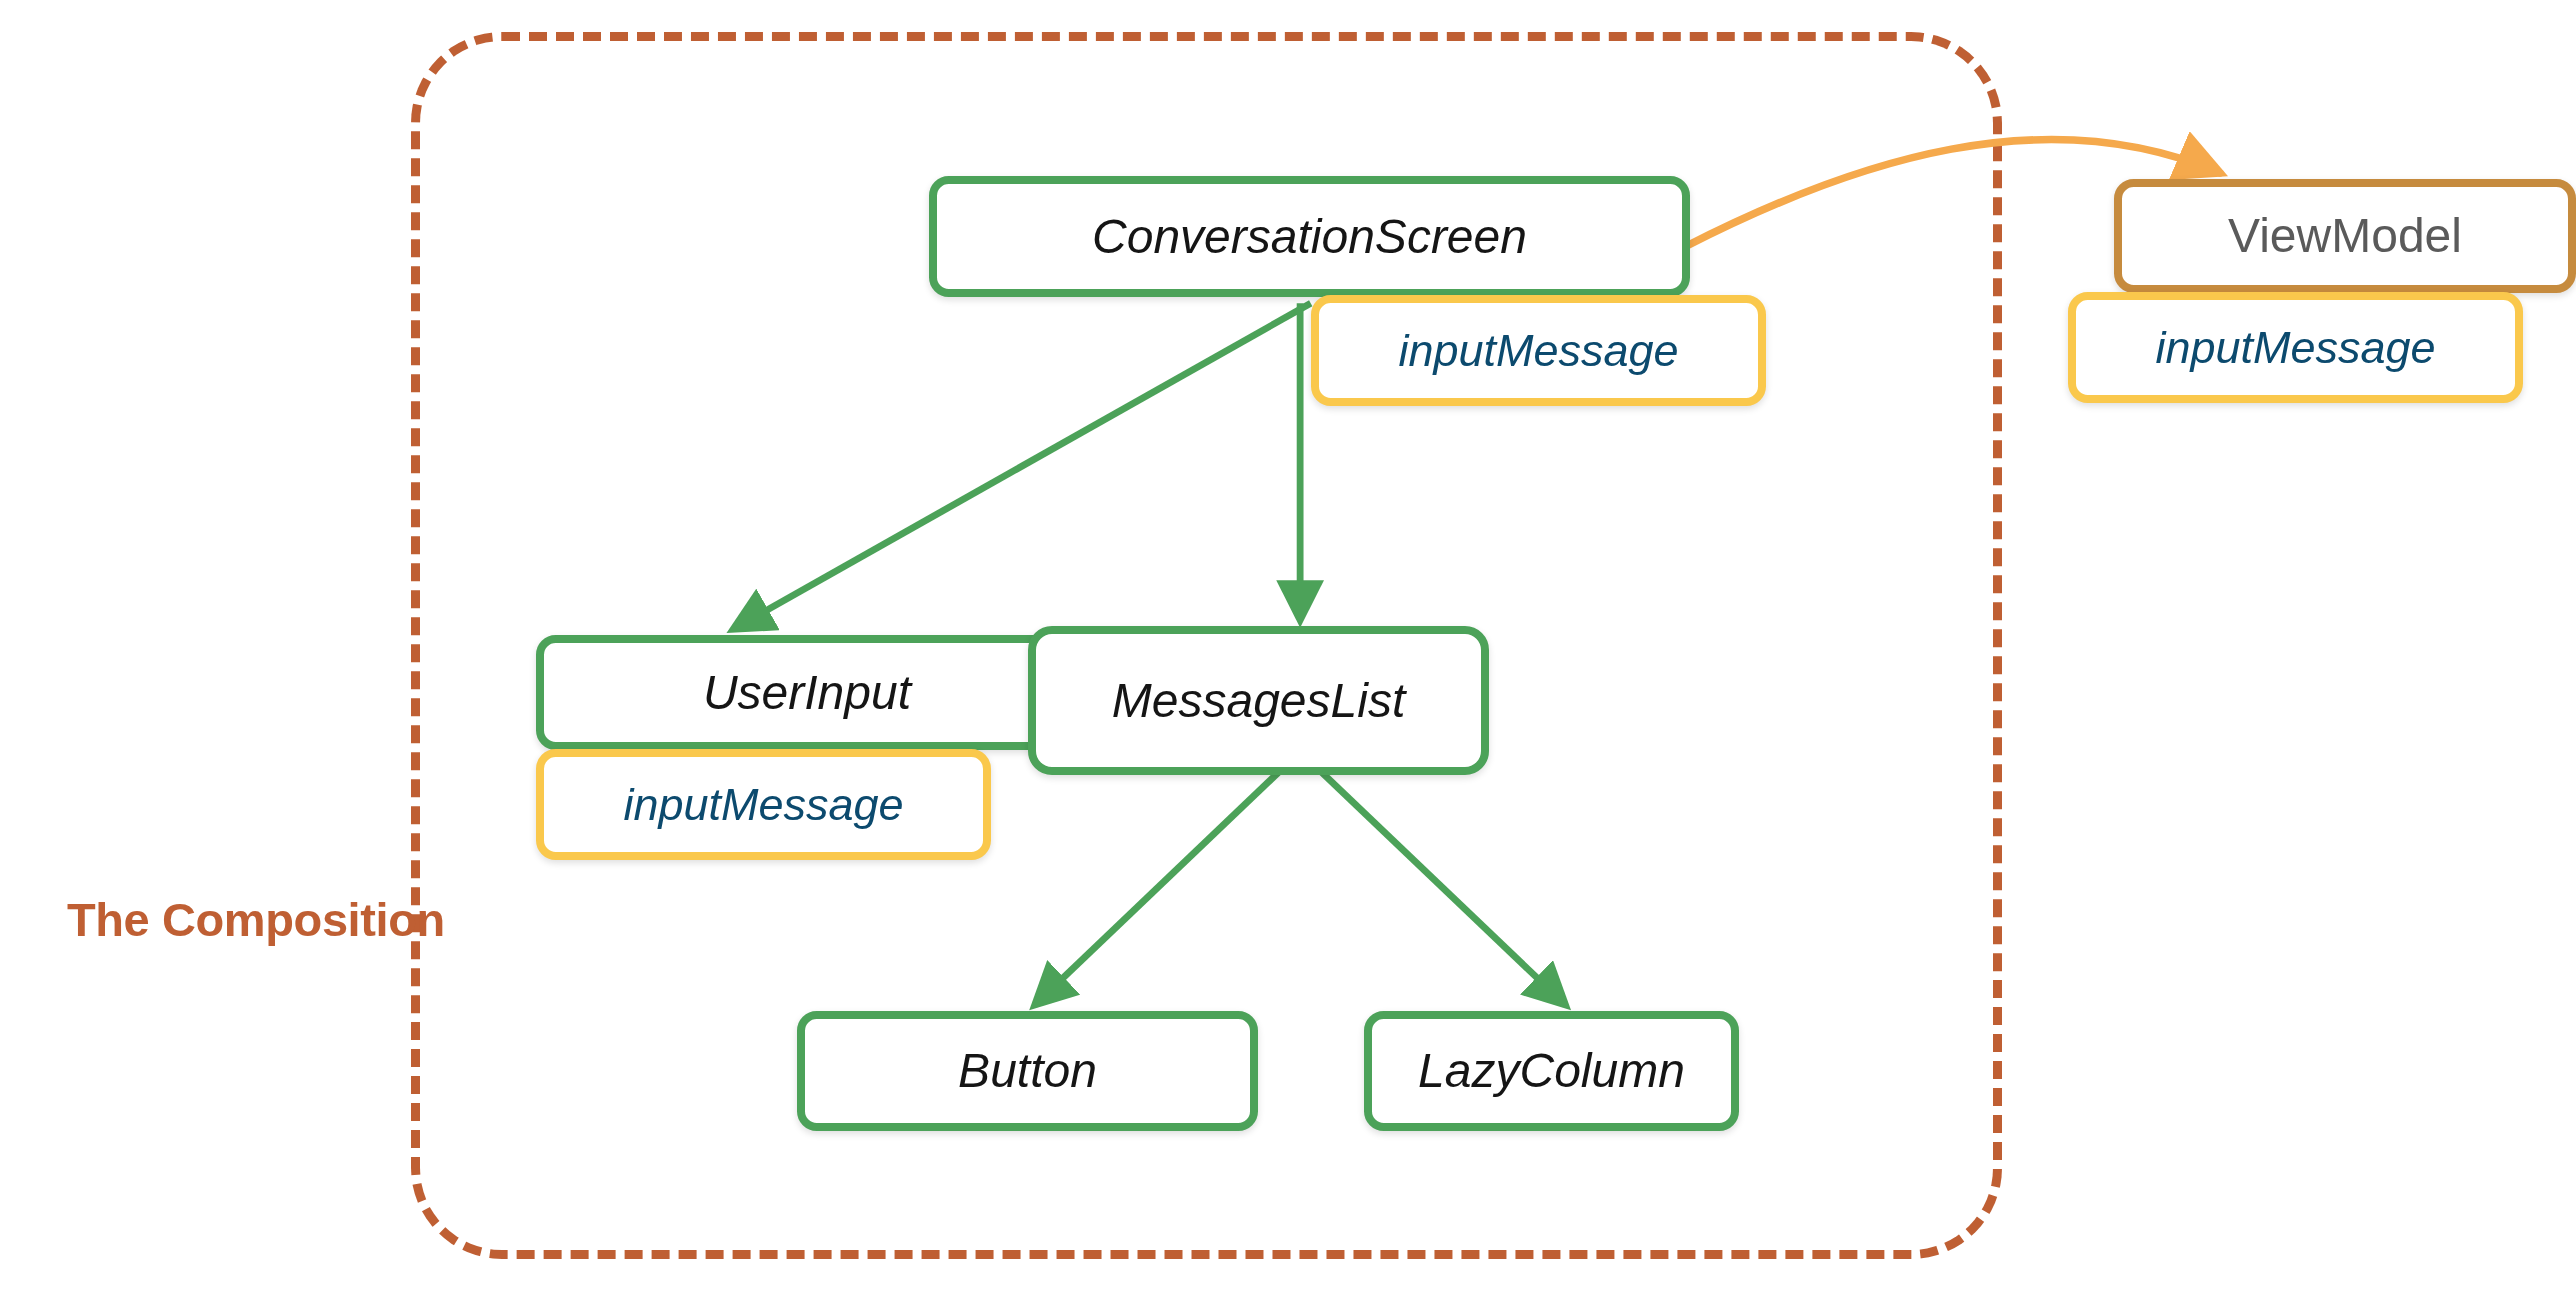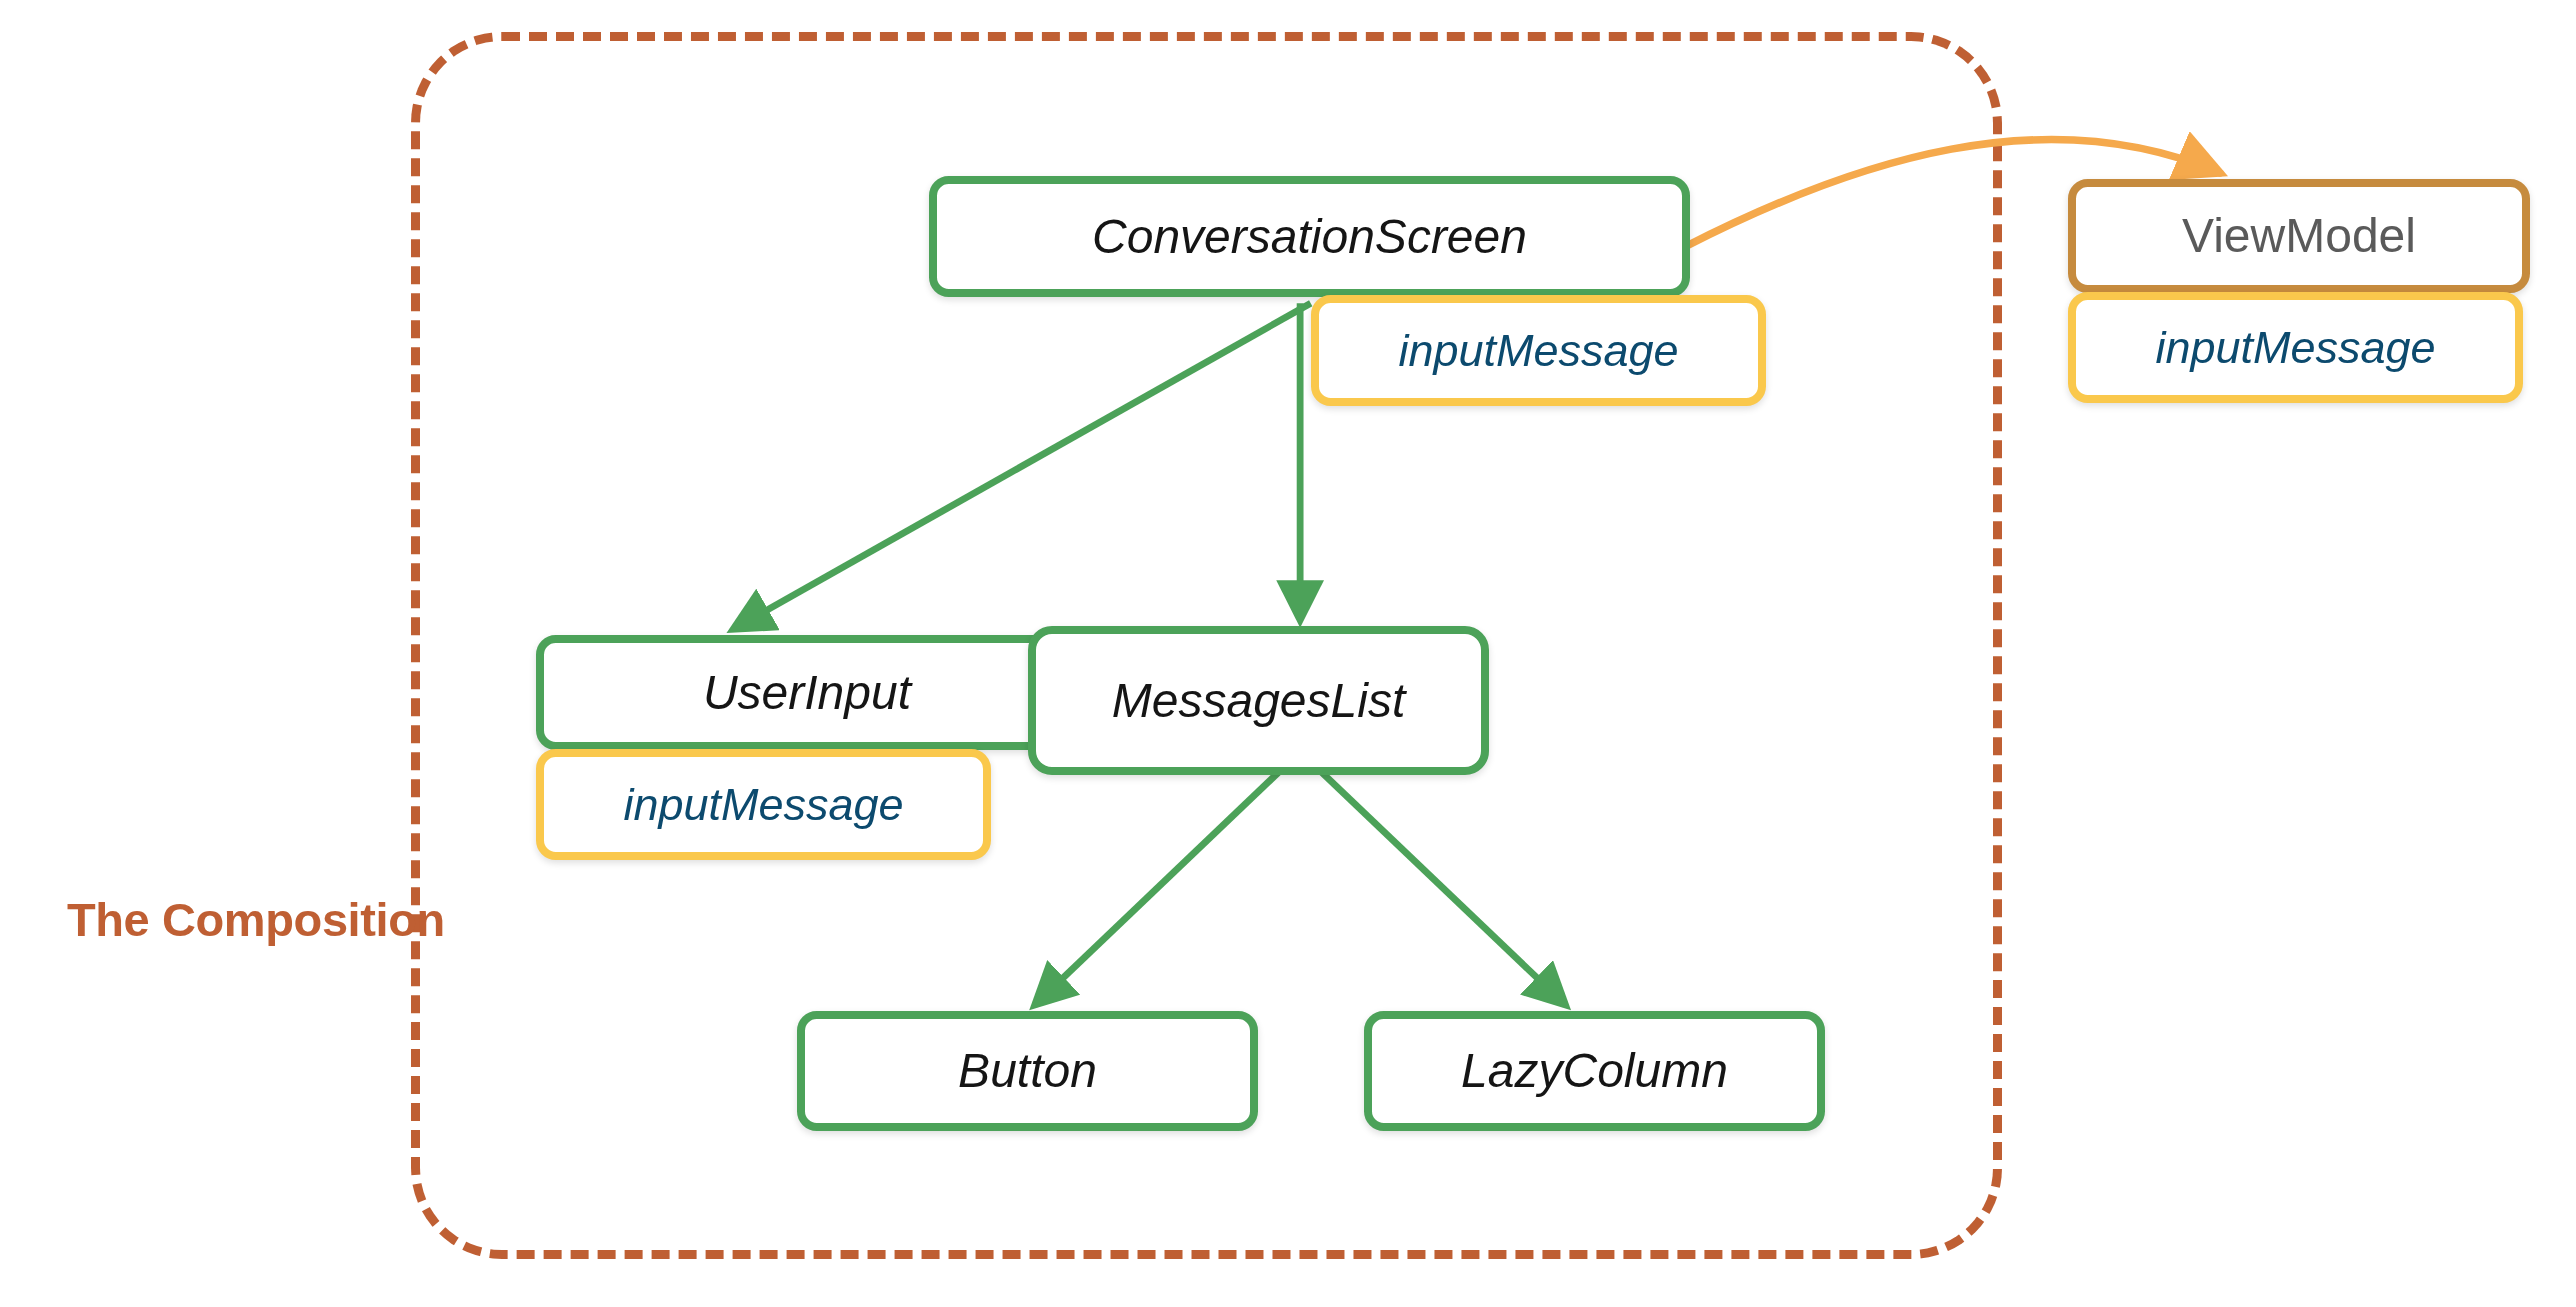--- a/index.html
+++ b/index.html
@@ -71,20 +71,21 @@
     border: 8.3px solid #4CA259;
     font-style: italic;
   }
   .node.composable .node-label {
     color: #151515;
     font-size: 48px;
   }
 
   .node.viewmodel {
     border: 8.3px solid #C68B3E;
+    margin-left: 46px;
   }
   .node.viewmodel .node-label {
     color: #5A5A5A;
     font-size: 48px;
   }
 
   .node.state {
     border: 8.3px solid #FAC84C;
   }
   .node.state .node-label {
@@ -99,21 +100,21 @@
 
   #node-viewmodel          { left: 2068px; top: 179px;  width: 462px;  height: 114px; }
   #state-viewmodel         { left: 2068px; top: 292px;  width: 455px;  height: 111px; }
 
   #node-userinput          { left: 536px;  top: 635px;  width: 542px;  height: 115px; }
   #state-userinput         { left: 536px;  top: 749px;  width: 455px;  height: 111px; }
 
   #node-messageslist       { left: 1028px; top: 626px;  width: 461px;  height: 149px; border-radius: 24px; }
 
   #node-button             { left: 797px; top: 1011px; width: 461px;  height: 120px; }
-  #node-lazycolumn         { left: 1364px; top: 1011px; width: 461px;  height: 120px; }
+  #node-lazycolumn         { left: 1364px; top: 1011px; width: 375px;  height: 120px; }
 </style>
 </head>
 <body>
 
 <div id="canvas">
 
   <div class="composition-boundary"></div>
 
   <div class="composition-label">The Composition</div>
 

